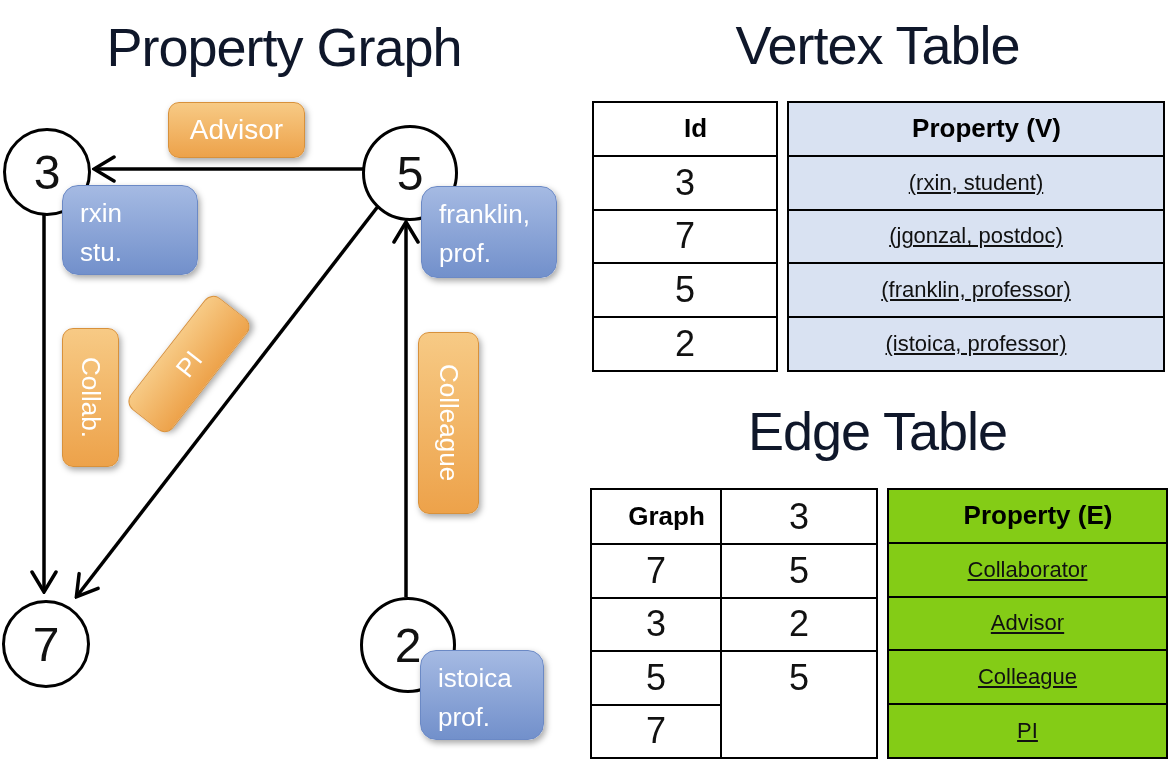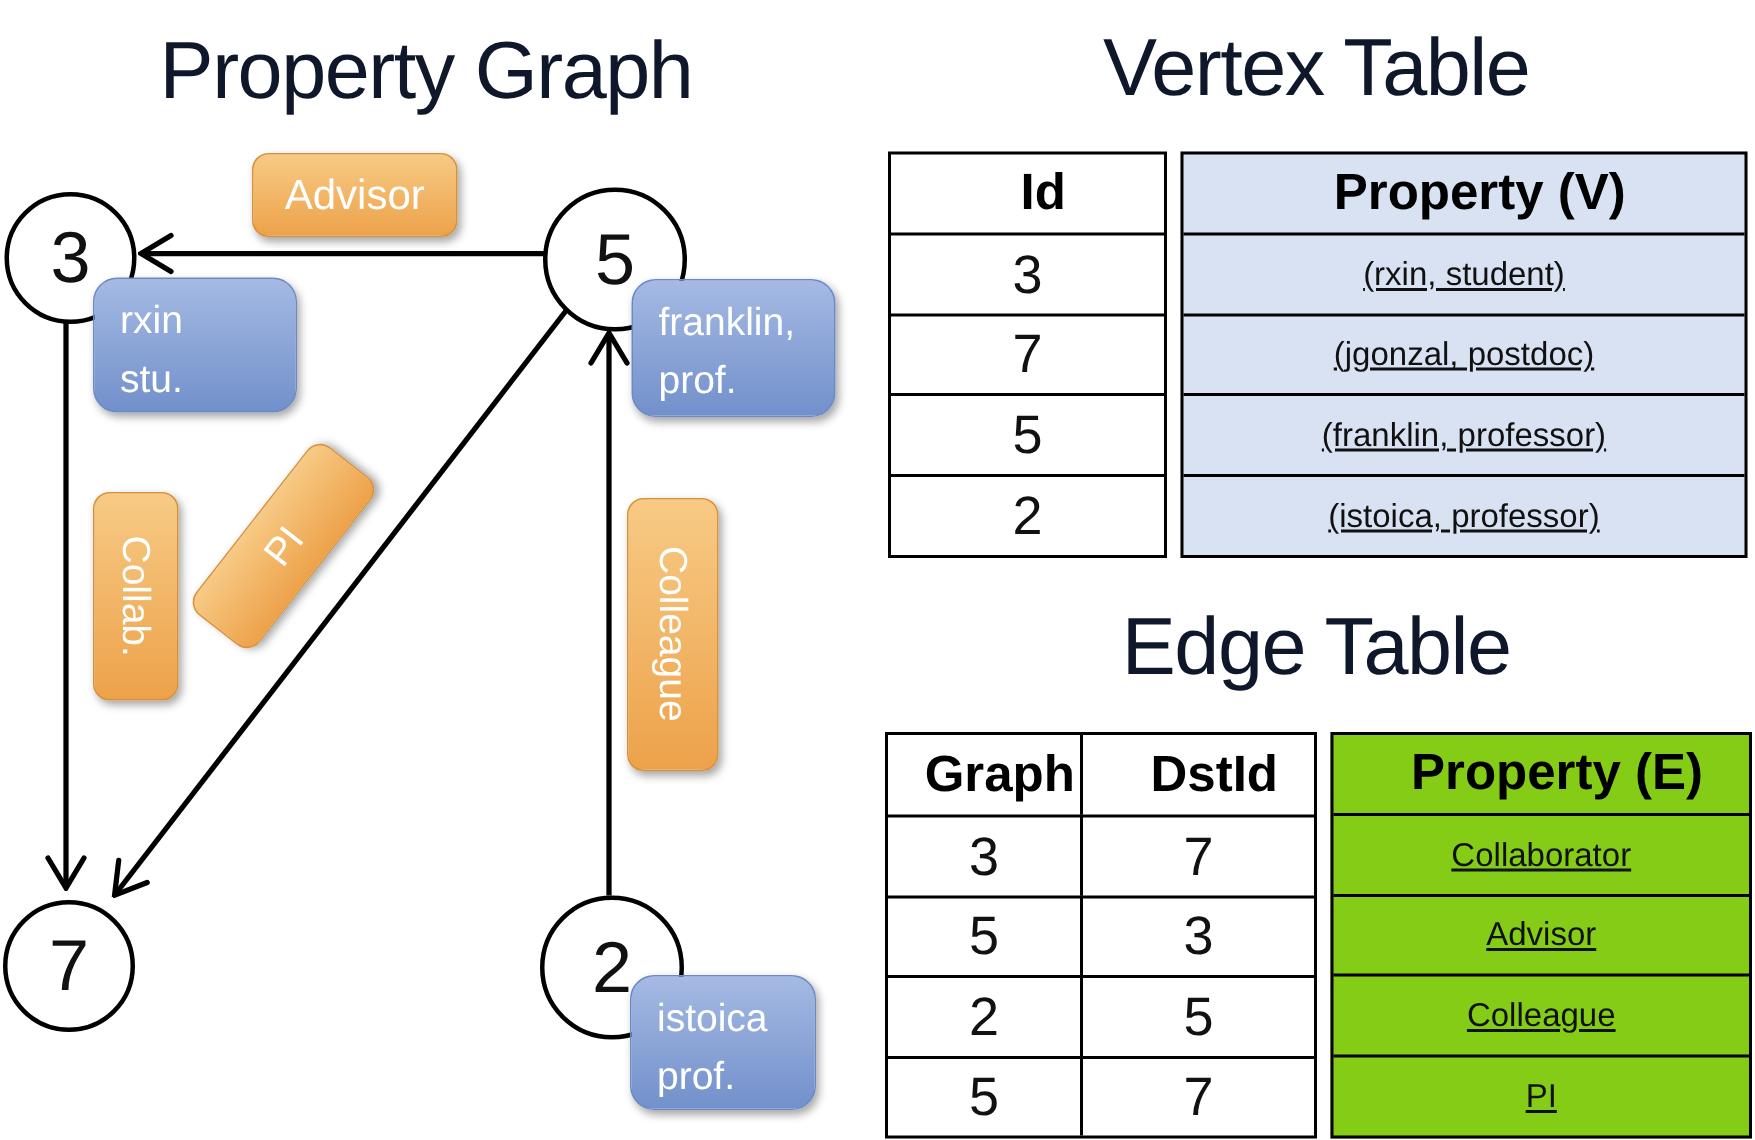--- a/index.html
+++ b/index.html
@@ -41,21 +41,21 @@
   .p-rxin{left:62px;top:185px;width:136px;height:90px;}
   .p-franklin{left:421px;top:186px;width:136px;height:92px;}
   .p-jgonzal{left:58px;top:651px;width:124px;height:90px;}
   .p-istoica{left:420px;top:650px;width:124px;height:90px;}
 
   
   .tcol{position:absolute;border:2.5px solid #000;box-sizing:border-box;
         display:flex;flex-direction:column;}
   .tcol .cell{flex:1;display:flex;align-items:center;justify-content:center;border-top:2px solid #000;}
   .tcol .cell:first-child{border-top:none;}
-  .head{font-weight:700;font-size:34px;color:#000;padding-left:21px;}
+  .head{font-weight:700;font-size:26px;color:#000;padding-left:21px;}
   .num{font-size:36px;font-weight:300;}
   .txt{font-size:22px;font-weight:300;text-decoration:underline;}
 
   .vt-id{left:592px;top:101px;width:186px;height:271px;background:#fff;}
   .vt-prop{left:787px;top:101px;width:378px;height:271px;background:#d9e2f2;}
   .et-prop{left:887px;top:488px;width:281px;height:271px;background:#84cc16;}
 
   .tgrid{position:absolute;border:2.5px solid #000;box-sizing:border-box;background:#fff;
          display:grid;grid-template-columns:130px 1fr;grid-template-rows:repeat(5,1fr);}
   .tgrid .cell{display:flex;align-items:center;justify-content:center;}
@@ -126,21 +126,20 @@
   <div class="tcol vt-prop">
     <div class="cell head">Property (V)</div>
     <div class="cell txt">(rxin, student)</div>
     <div class="cell txt">(jgonzal, postdoc)</div>
     <div class="cell txt">(franklin, professor)</div>
     <div class="cell txt">(istoica, professor)</div>
   </div>
 
   <div class="tgrid et-ids">
     <div class="cell head">Graph</div>
-    <div class="cell head">DstId</div>
     <div class="cell num">3</div>
     <div class="cell num">7</div>
     <div class="cell num">5</div>
     <div class="cell num">3</div>
     <div class="cell num">2</div>
     <div class="cell num">5</div>
     <div class="cell num">5</div>
     <div class="cell num">7</div>
   </div>
 

